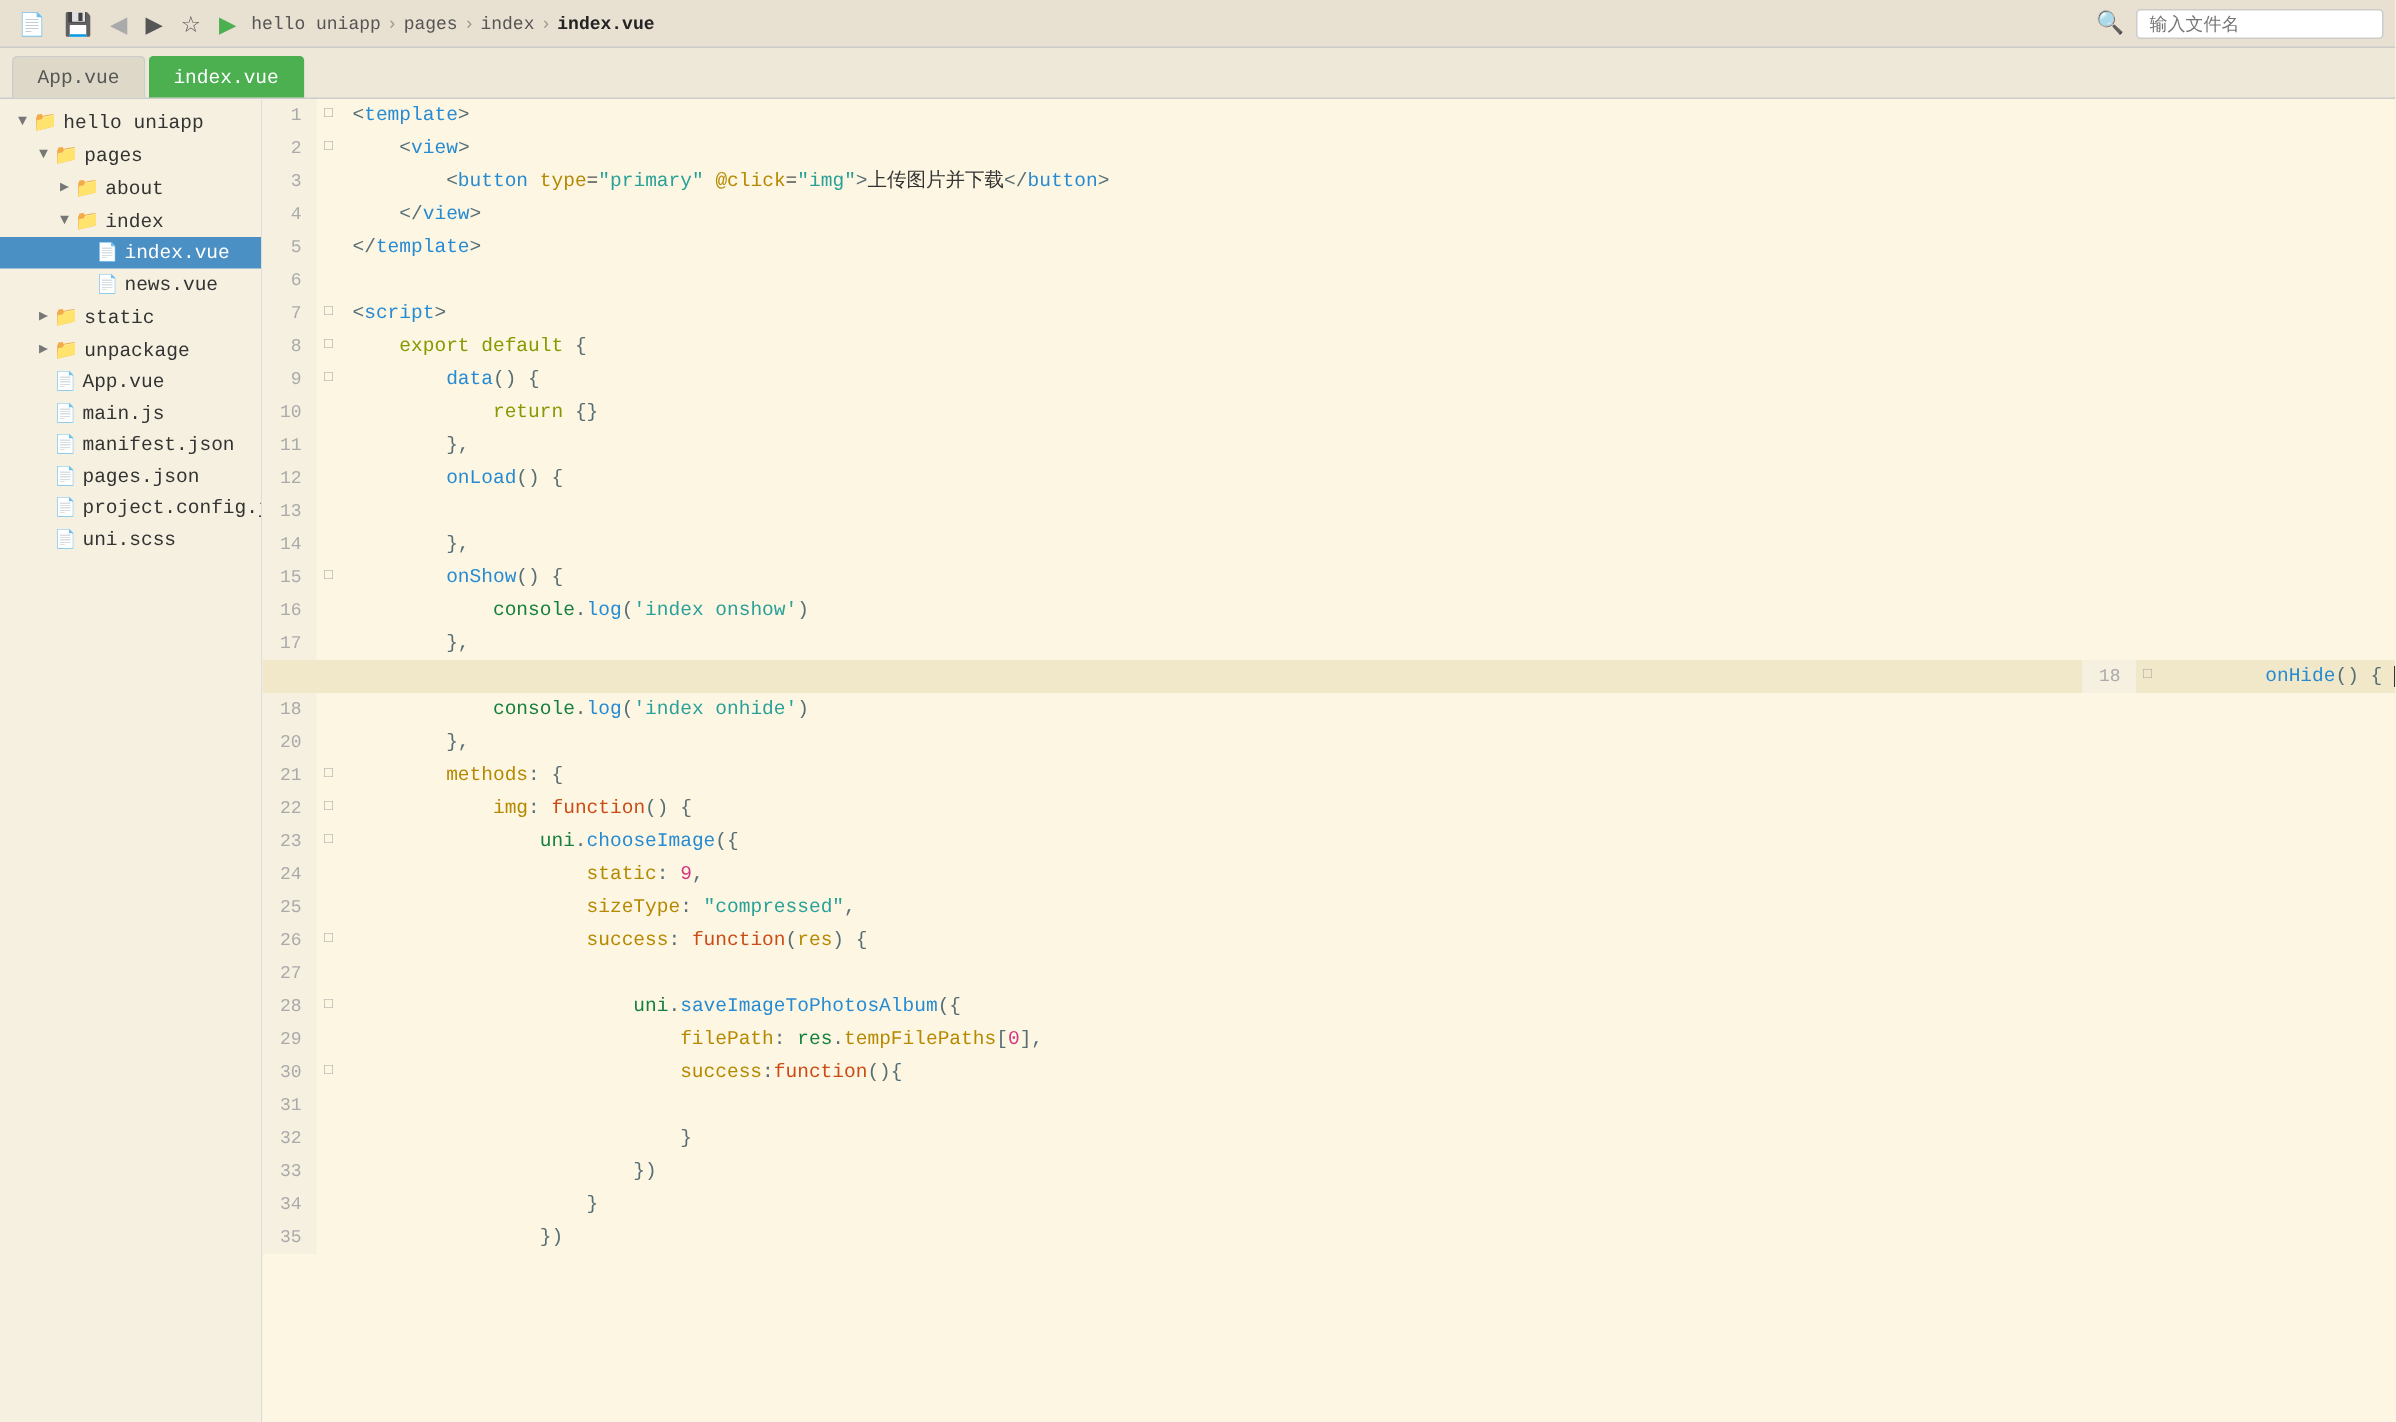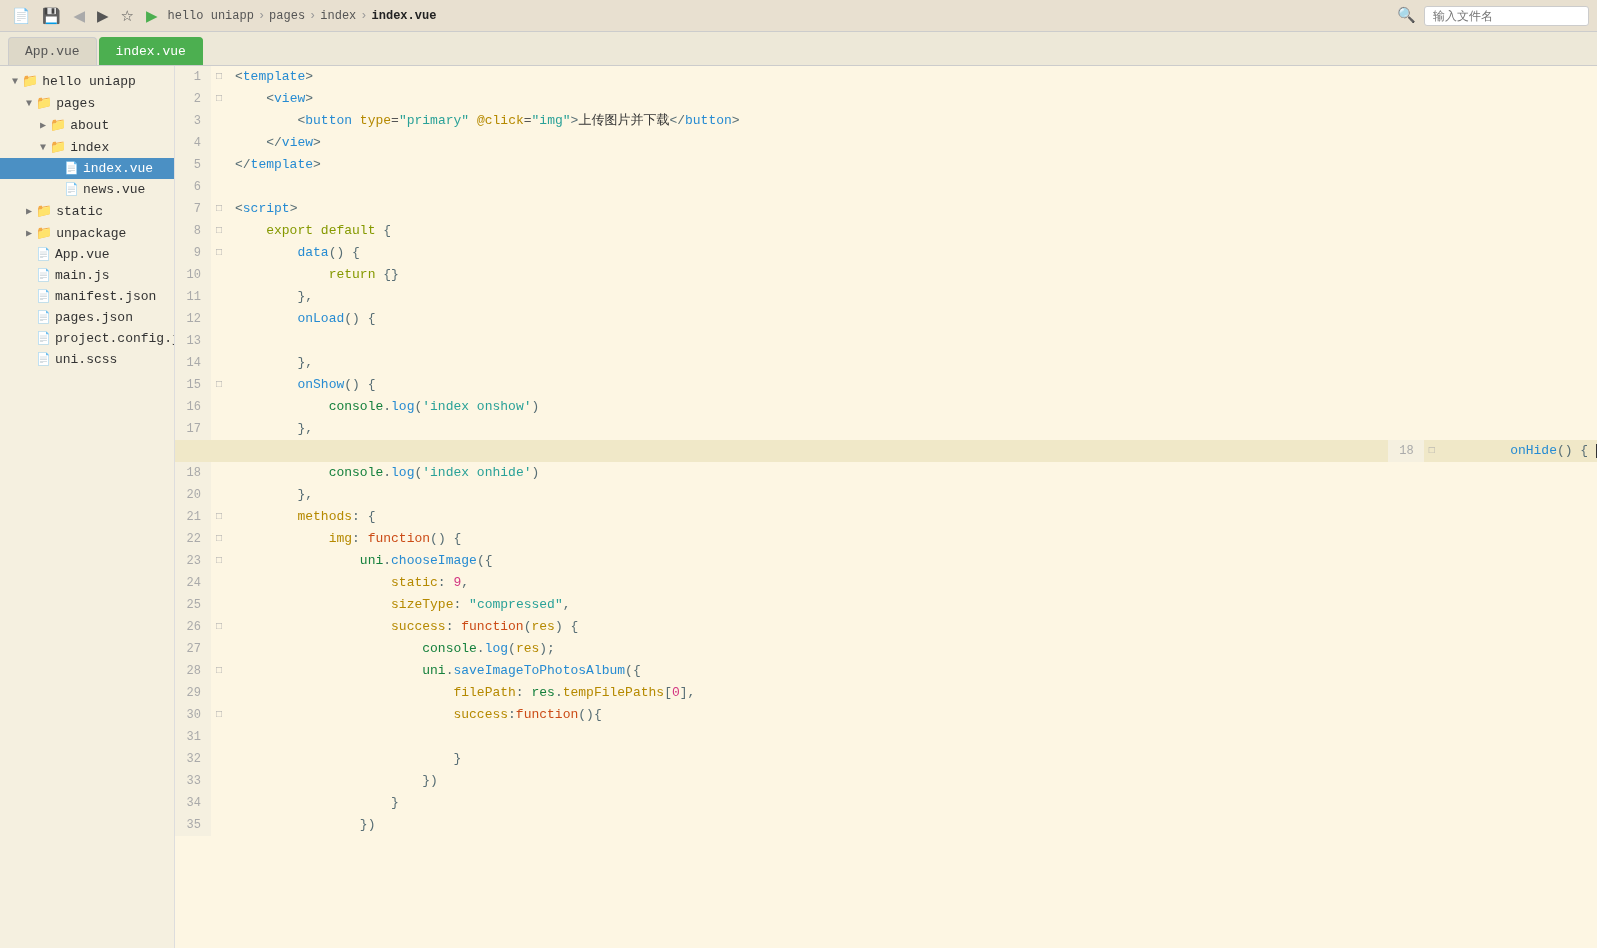--- a/index.html
+++ b/index.html
@@ -469,21 +469,20 @@
 
     <div class="code-line">
       <span class="line-num">26</span>
       <span class="fold-col">□</span>
       <span class="code-content">                    <span class="prop">success</span><span class="punct">:</span> <span class="builtin">function</span><span class="punct">(</span><span class="prop">res</span><span class="punct">) {</span></span>
     </div>
 
     <div class="code-line">
       <span class="line-num">27</span>
       <span class="fold-col">&nbsp;</span>
-      <span class="code-content">                        <span class="method">console</span><span class="punct">.</span><span class="fn">log</span><span class="punct">(</span><span class="prop">res</span><span class="punct">);</span></span>
     </div>
 
     <div class="code-line">
       <span class="line-num">28</span>
       <span class="fold-col">□</span>
       <span class="code-content">                        <span class="method">uni</span><span class="punct">.</span><span class="fn">saveImageToPhotosAlbum</span><span class="punct">({</span></span>
     </div>
 
     <div class="code-line">
       <span class="line-num">29</span>

